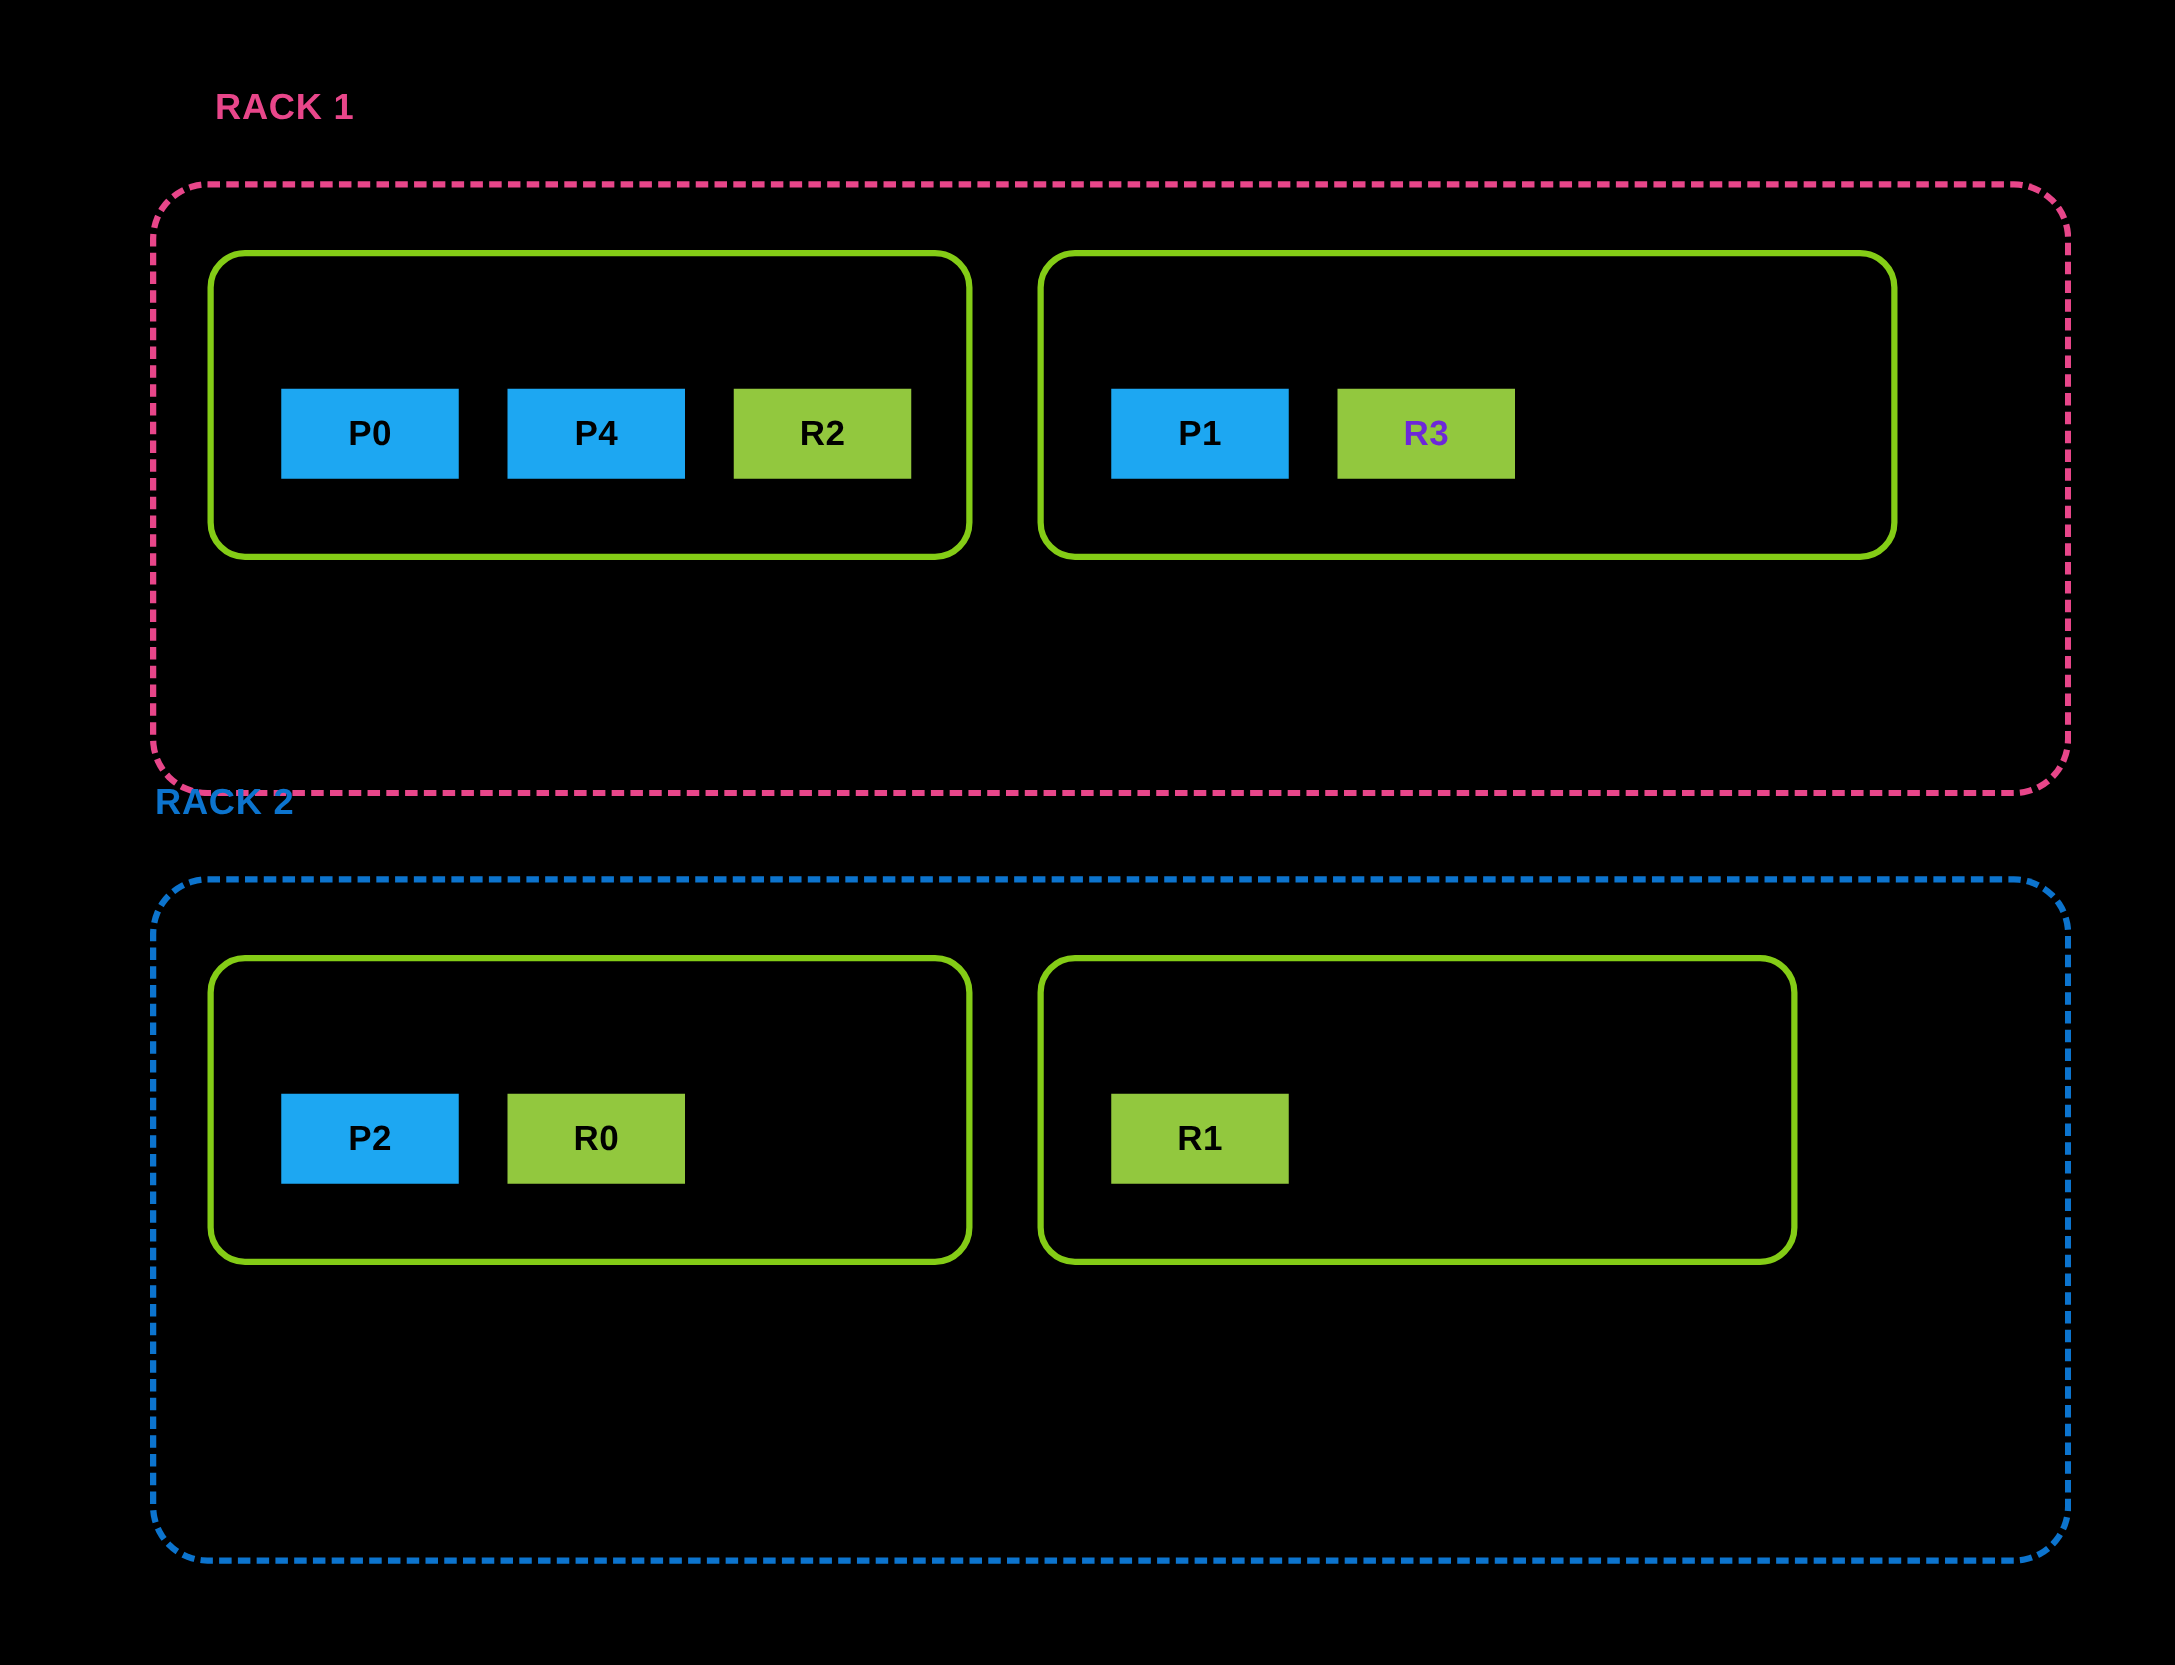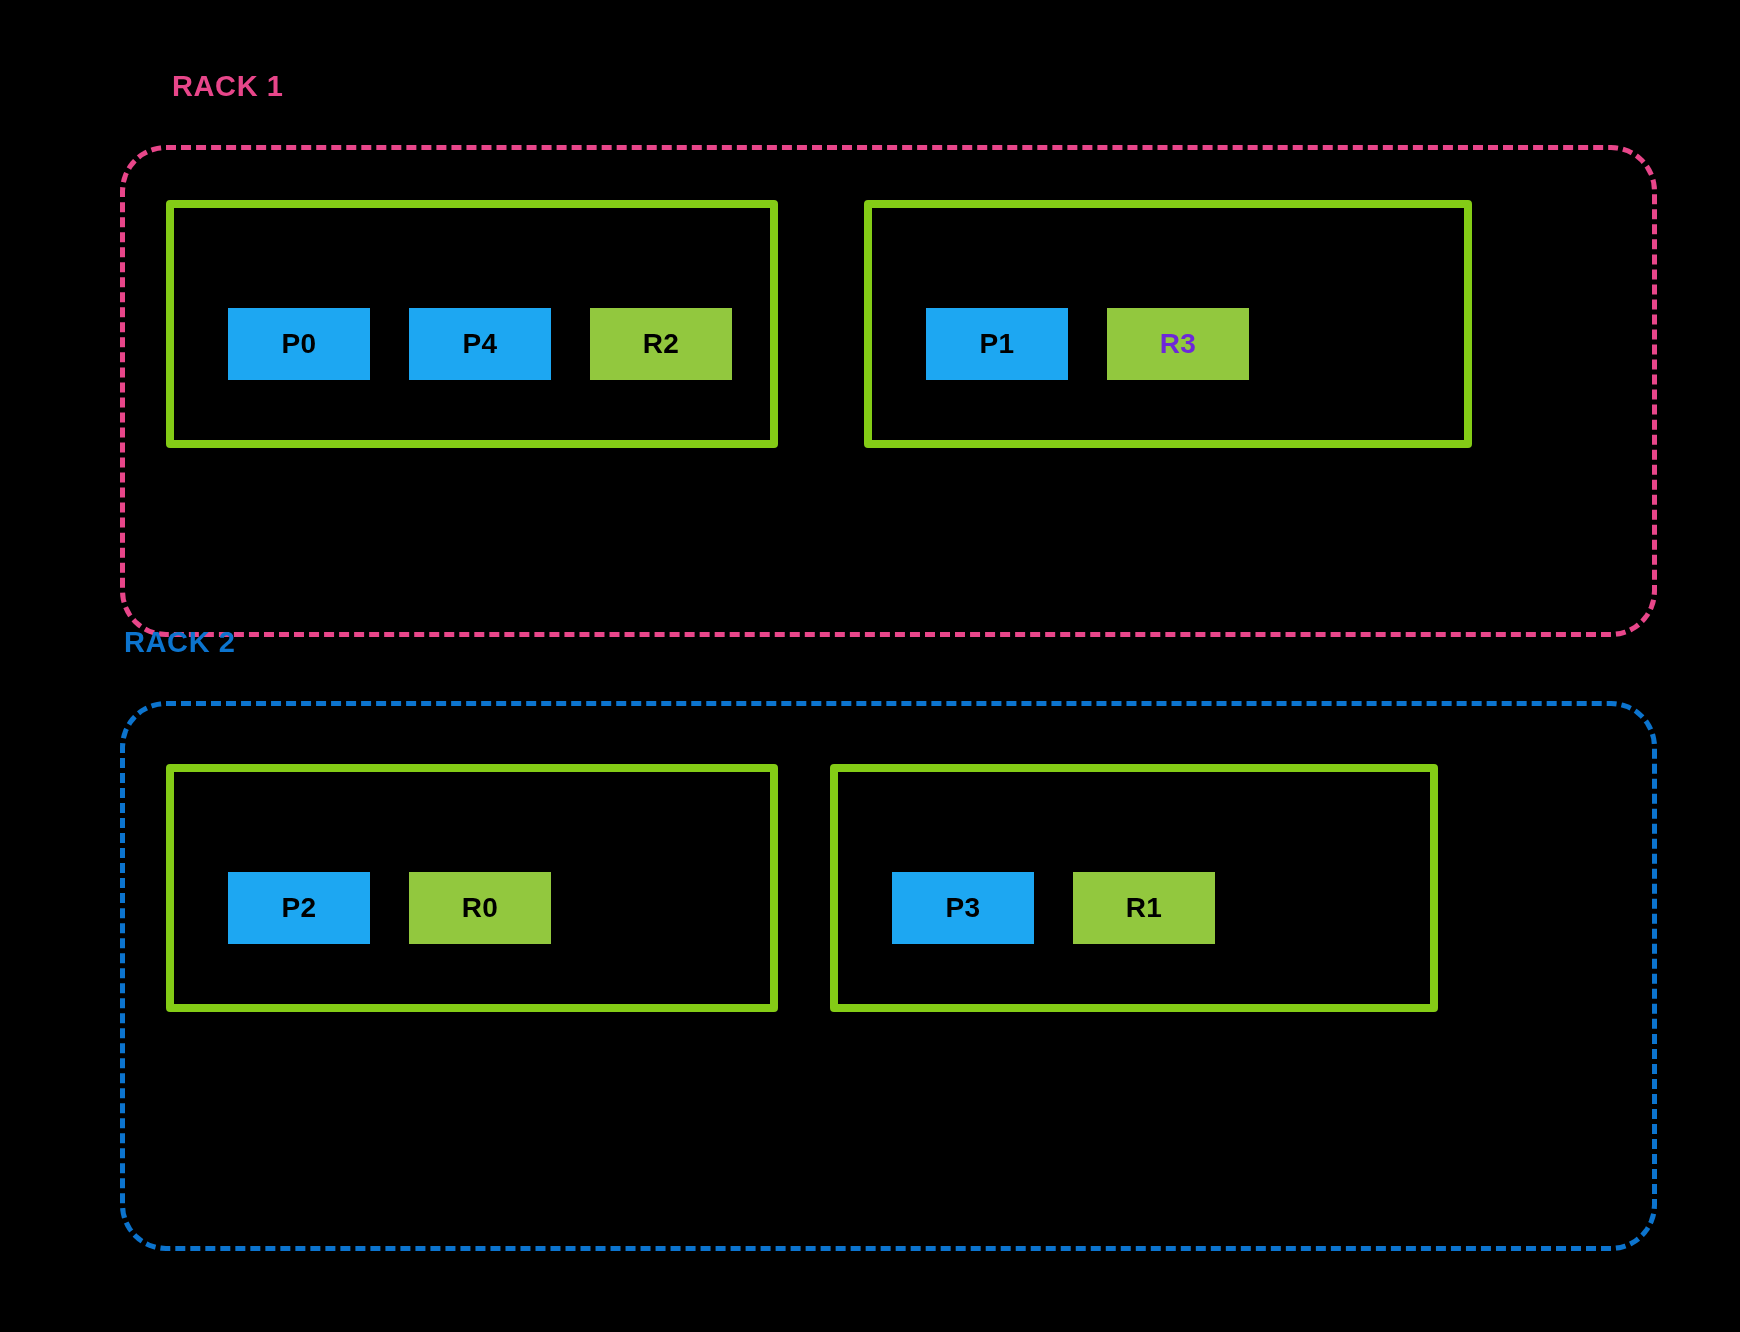--- a/index.html
+++ b/index.html
@@ -56,22 +56,22 @@
 
   
   #rack-2 { top: 556px; }
   #rack-2 .rack-label { top: 72px; }
   #rack-2 .rack-boundary { top: 145px; height: 550px; }
 
   
   .node {
     position: absolute;
     box-sizing: border-box;
-    border: 8px solid #84cc16;
-    border-radius: 4px;
+    border: 5px solid #84cc16;
+    border-radius: 30px;
     background: transparent;
   }
   .node-inner {
     position: absolute;
     left: 0;
     right: 0;
     bottom: 0;
     height: 100%;
     display: flex;
     align-items: flex-end;
@@ -97,21 +97,21 @@
     font-weight: bold;
     color: #000000;
     letter-spacing: 0.3px;
     line-height: 1;
   }
   .partition.primary { background: #1da7f2; }
   .partition.replica { background: #92c83e; }
 
   
   #rack-1 .node.node-a { left: 46px;  top: 200px; width: 612px; height: 248px; }
-  #rack-1 .node.node-b { left: 744px; top: 200px; width: 608px; height: 248px; }
+  #rack-1 .node.node-b { left: 710px; top: 200px; width: 688px; height: 248px; }
 
   
   #rack-2 .node.node-a { left: 46px;  top: 208px; width: 612px; height: 248px; padding-left: 35px; }
   #rack-2 .node.node-b { left: 710px; top: 208px; width: 608px; height: 248px; }
 </style>
 </head>
 <body>
 
 <div class="diagram">
 
@@ -153,21 +153,20 @@
         <div class="partitions">
           <div class="partition primary" style="background: rgb(29, 167, 242); color: rgb(0, 0, 0);">P2</div>
           <div class="partition replica" style="background: rgb(146, 200, 62); color: rgb(0, 0, 0);">R0</div>
         </div>
       </div>
     </div>
 
     <div class="node node-b">
       <div class="node-inner">
         <div class="partitions">
-          <div class="partition primary" style="background: rgb(29, 167, 242); color: rgb(0, 0, 0);">P3</div>
           <div class="partition replica" style="background: rgb(146, 200, 62); color: #000000;">R1</div>
         </div>
       </div>
     </div>
 
   </div>
 
 </div>
 
 </body></html>

